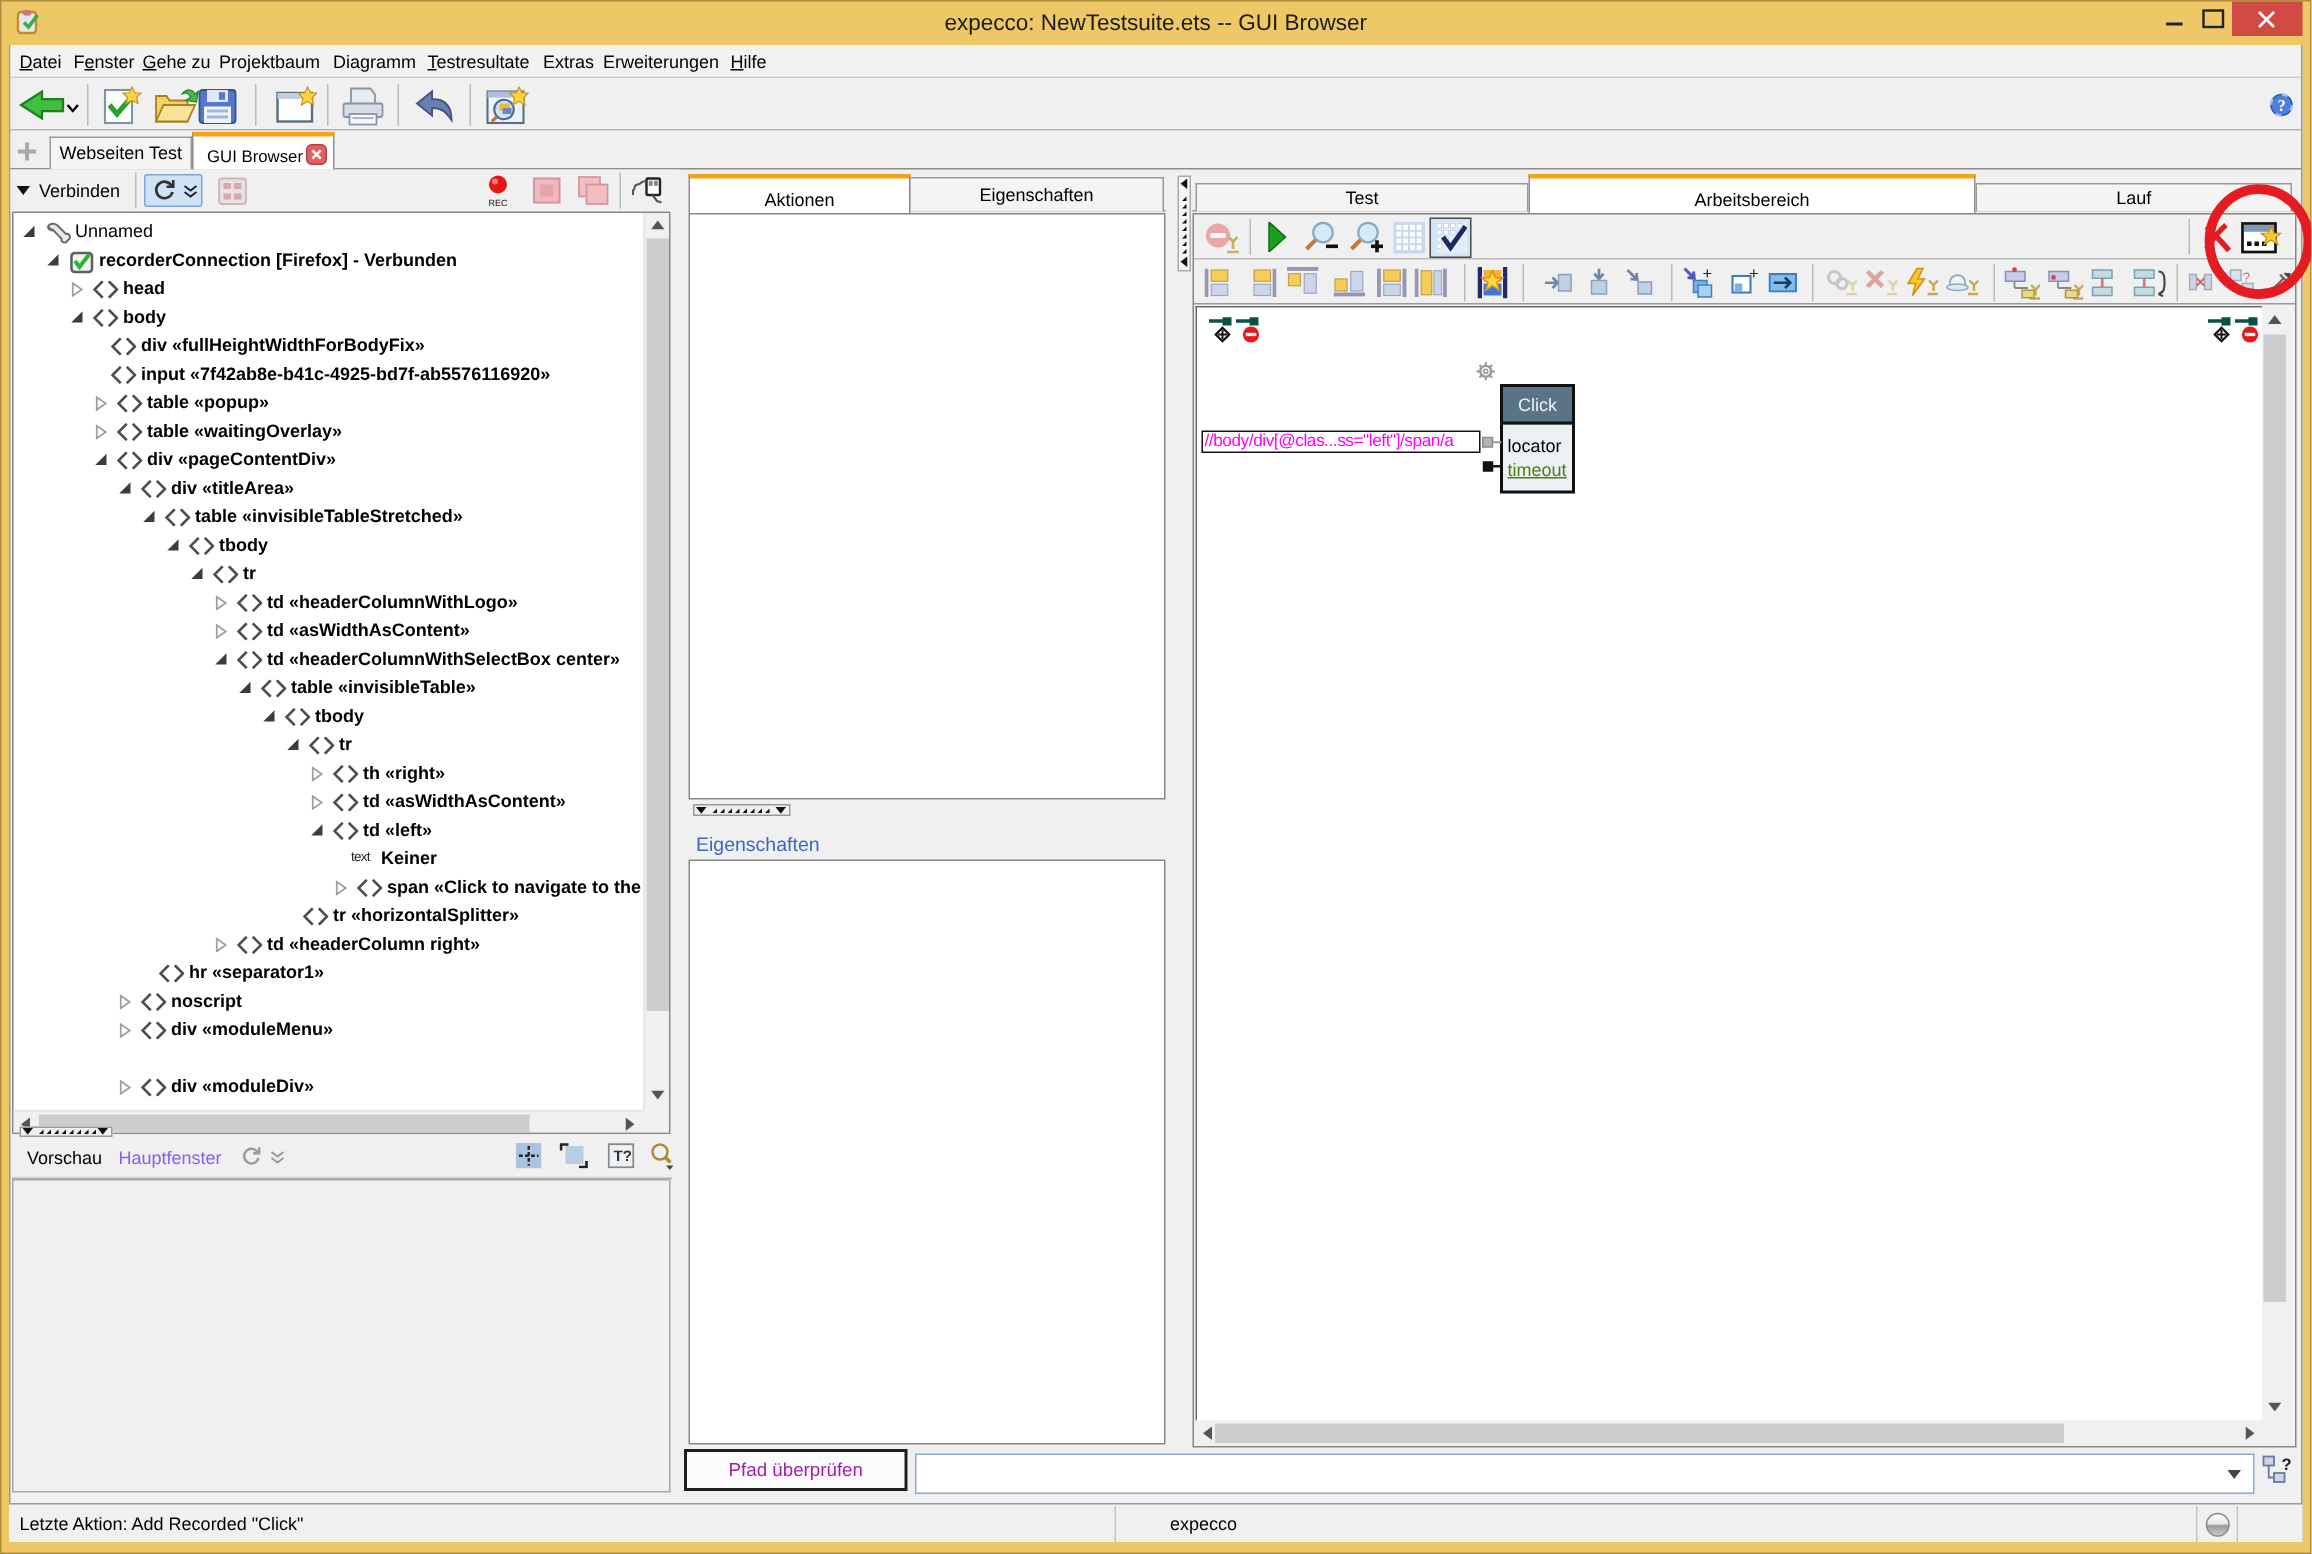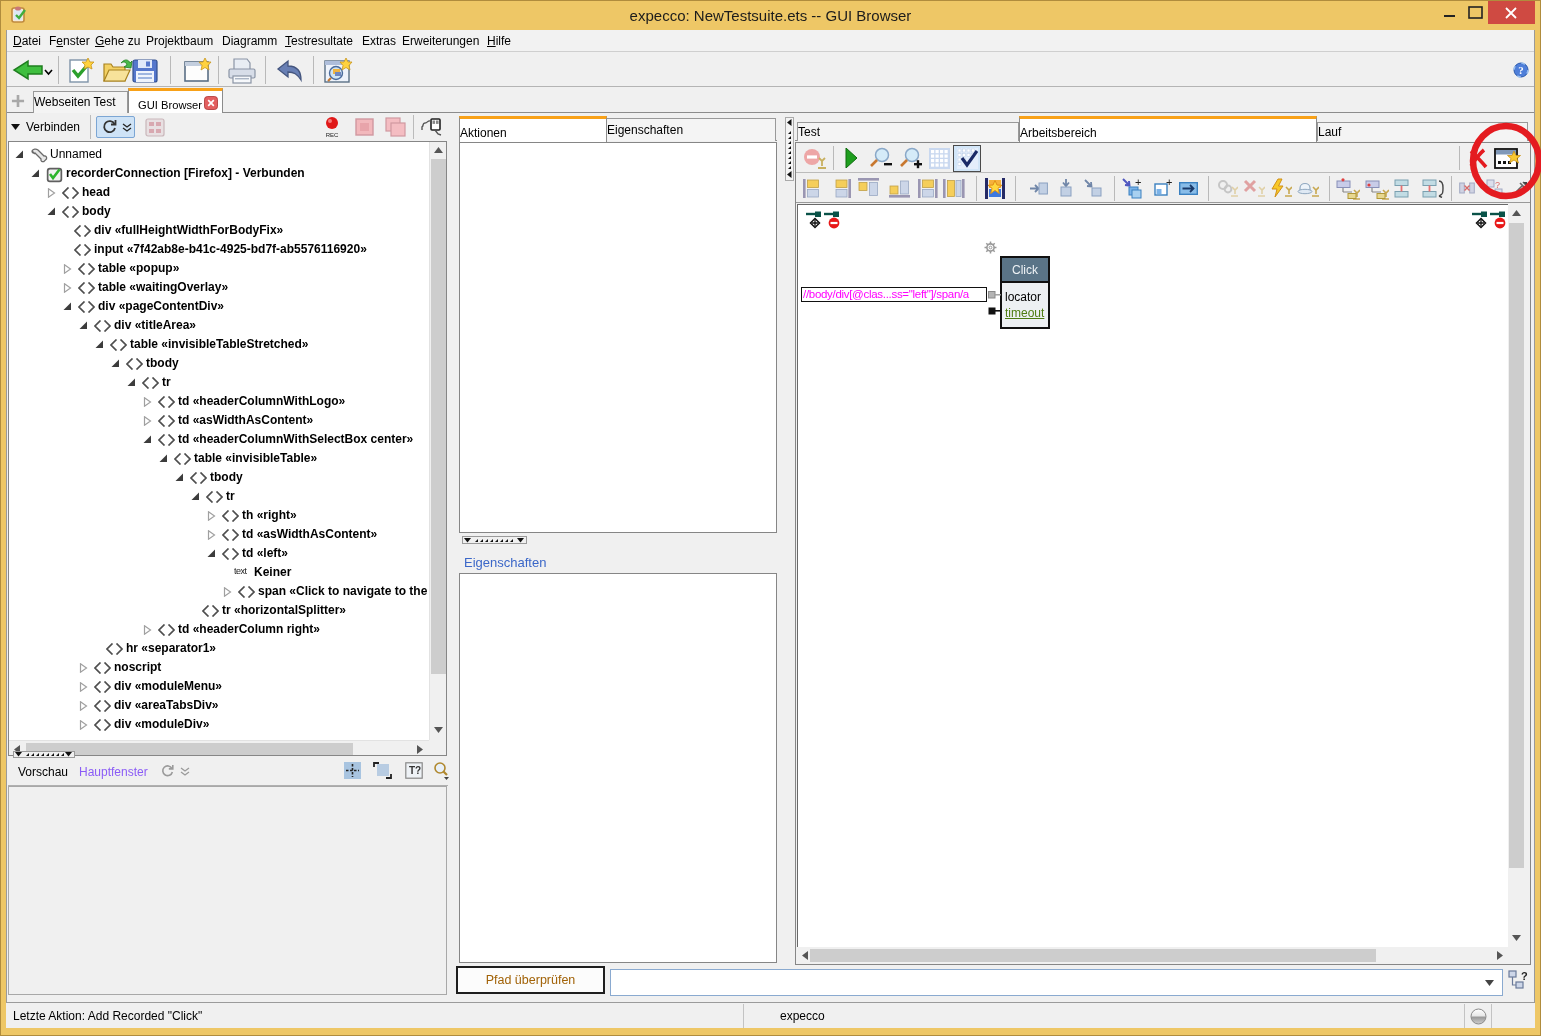--- a/index.html
+++ b/index.html
@@ -18,21 +18,21 @@
 
 #content { position:absolute; left:6px; top:30px; width:1529px; height:998px; background:#f0f0f0; border:1px solid #9a9a9a; border-top:none; border-bottom:none; }
 
 #page { position:absolute; left:0; top:0; width:1541px; height:1036px; }
 #menubar { position:absolute; left:7px; top:30px; width:1527px; height:22px; background:#f2f2f2; border-bottom:1px solid #cfcfcf; font-size:12px; color:#000; }
 #menubar span { position:absolute; top:4px; }
 #menubar u { text-decoration:underline; }
 #toolbar { position:absolute; left:7px; top:53px; width:1527px; height:34px; background:#f0f0f0; border-bottom:1px solid #b4b4b4; }
 .tsep { position:absolute; top:3px; width:1px; height:28px; background:#b9b9b9; }
 #tabrow { position:absolute; left:7px; top:88px; width:1527px; height:25px; background:#f0f0f0; border-bottom:1px solid #8c8c8c; }
-.tab { position:absolute; font-size:12px; color:#000; text-align:left; }
+.tab { position:absolute; font-size:12px; color:#000; text-align:center; }
 .tab.active { background:#fff; border:1px solid #8c8c8c; border-bottom:none; border-top:3px solid #f8a118; z-index:3; }
 .tab.inactive { background:#f4f4f4; border:1px solid #999; border-bottom:none; }
 
 .whitebox { position:absolute; background:#fff; border:1px solid #868686; }
 .label-blue { position:absolute; color:#3b67c8; font-size:13px; }
 
 #tree { position:absolute; left:8px; top:141px; width:439px; height:615px; background:#fff; border:1px solid #868686; overflow:hidden; }
 .trow { position:absolute; height:19px; white-space:nowrap; font-size:12px; font-weight:bold; color:#000; }
 .trow .txt { position:absolute; top:2px; }
 
@@ -439,29 +439,20 @@
         <span class="txt" style="left:105px;font-weight:bold">noscript</span>
       </div>
 <div class="trow" style="top:535px;left:0;width:421px">
         <svg style="position:absolute;left:70px;top:5px" width="9" height="10">
           <path d="M1.5 0.8 L7.5 5 L1.5 9.2 Z" fill="#fff" stroke="#a0a0a0" stroke-width="1.2"></path>
         </svg>
         <svg style="position:absolute;left:85px;top:4px" width="17" height="12" viewBox="0 0 17 12">
           <path d="M6.5 0.5 L1 6 L6.5 11.5 M10.5 0.5 L16 6 L10.5 11.5" fill="none" stroke="#4e4e4e" stroke-width="1.7"></path>
         </svg>
         <span class="txt" style="left:105px;font-weight:bold">div «moduleMenu»</span>
-      </div>
-<div class="trow" style="top:554px;left:0;width:421px">
-        <svg style="position:absolute;left:70px;top:5px" width="9" height="10">
-          <path d="M1.5 0.8 L7.5 5 L1.5 9.2 Z" fill="#fff" stroke="#a0a0a0" stroke-width="1.2"></path>
-        </svg>
-        <svg style="position:absolute;left:85px;top:4px" width="17" height="12" viewBox="0 0 17 12">
-          <path d="M6.5 0.5 L1 6 L6.5 11.5 M10.5 0.5 L16 6 L10.5 11.5" fill="none" stroke="#4e4e4e" stroke-width="1.7"></path>
-        </svg>
-        <span class="txt" style="left:105px;font-weight:bold">div «areaTabsDiv»</span>
       </div>
 <div class="trow" style="top:573px;left:0;width:365px">
         <svg style="position:absolute;left:70px;top:5px" width="9" height="10">
           <path d="M1.5 0.8 L7.5 5 L1.5 9.2 Z" fill="#fff" stroke="#a0a0a0" stroke-width="1.2"></path>
         </svg>
         <svg style="position:absolute;left:85px;top:4px" width="17" height="12" viewBox="0 0 17 12">
           <path d="M6.5 0.5 L1 6 L6.5 11.5 M10.5 0.5 L16 6 L10.5 11.5" fill="none" stroke="#4e4e4e" stroke-width="1.7"></path>
         </svg>
         <span class="txt" style="left:105px;font-weight:bold">div «moduleDiv»</span>
       </div>
@@ -860,21 +851,21 @@
           <polygon points="6,0 6,9 0,4.5" fill="#555"></polygon>
         </svg>
       <div class="sbthumb" style="left:13px; top:2px; width:566px; height:13px;"></div>
       <svg style="position:absolute;left:700px;top:4px" width="6" height="9">
           <polygon points="0,0 6,4.5 0,9" fill="#555"></polygon>
         </svg>
     </div>
     <div class="sb" style="left:712px; top:804px; width:17px; height:16px;"></div>
   </div>
 
-  <div style="position:absolute; left:456px; top:966px; width:149px; height:28px; background:#fcfcfc; border:2px solid #1e1e1e; font-size:12.5px; text-align:center; line-height:24px; color:#a16207;">Pfad überprüfen</div>
+  <div style="position:absolute; left:456px; top:966px; width:149px; height:28px; background:#fcfcfc; border:2px solid #1e1e1e; font-size:12.5px; text-align:center; line-height:24px; color:#a21caf;">Pfad überprüfen</div>
   <div style="position:absolute; left:610px; top:969px; width:893px; height:27px; background:#fff; border:1px solid #8aaad0;">
     <svg style="position:absolute; right:8px; top:10px;" width="9" height="6">
         <polygon points="0,0 9,0 4.5,6" fill="#444"></polygon>
       </svg>
   </div>
   <svg style="position:absolute; left:1508px; top:970px;" width="20" height="22">
     <rect x="1" y="1" width="7" height="6" fill="#cdd6e8" stroke="#6a7a9a" stroke-width="1.2"></rect>
     <rect x="8" y="12" width="7" height="6" fill="#cdd6e8" stroke="#6a7a9a" stroke-width="1.2"></rect>
     <path d="M4.5 7 L4.5 15 L8 15" stroke="#6a7a9a" stroke-width="1.2" fill="none"></path>
     <text x="13" y="10" font-size="11" font-weight="bold" fill="#222">?</text>

